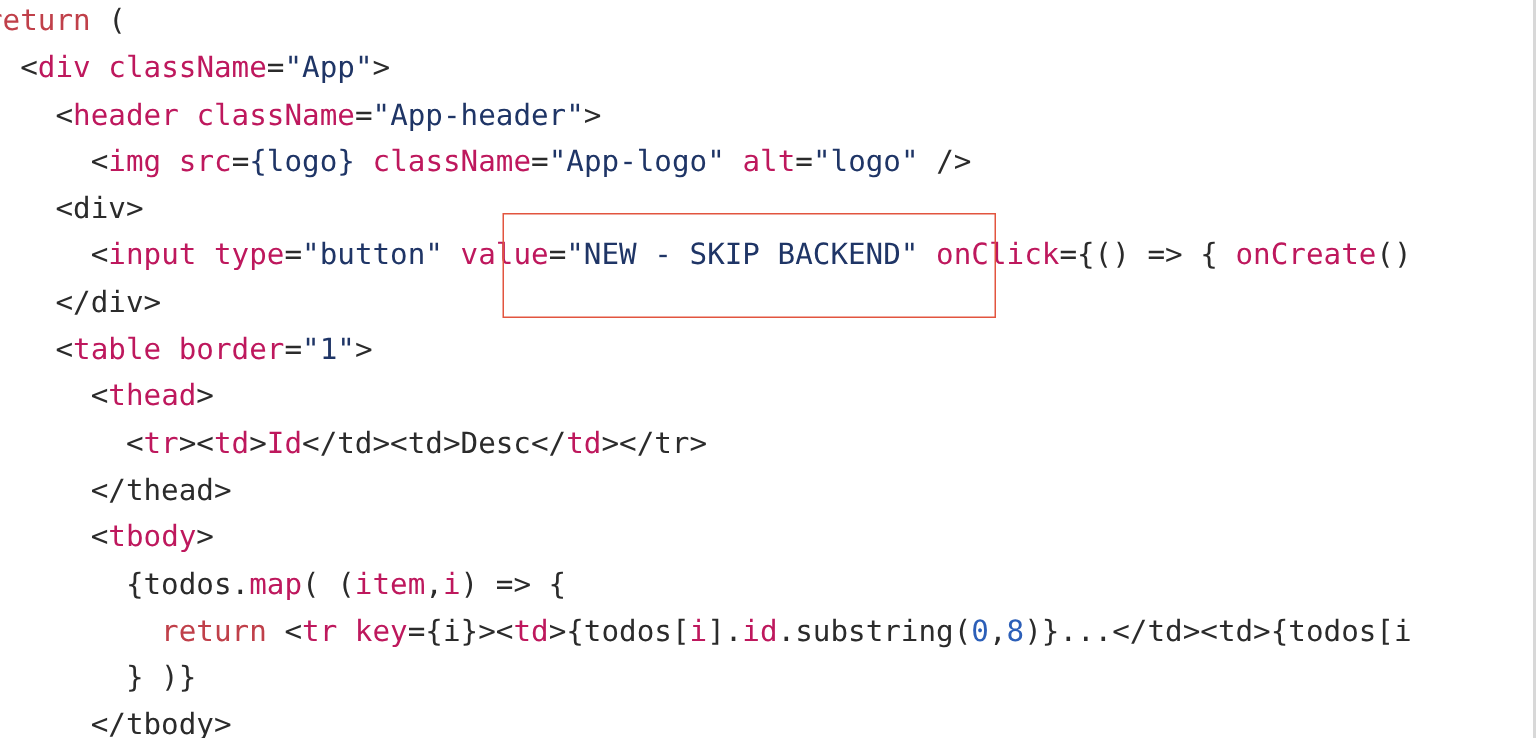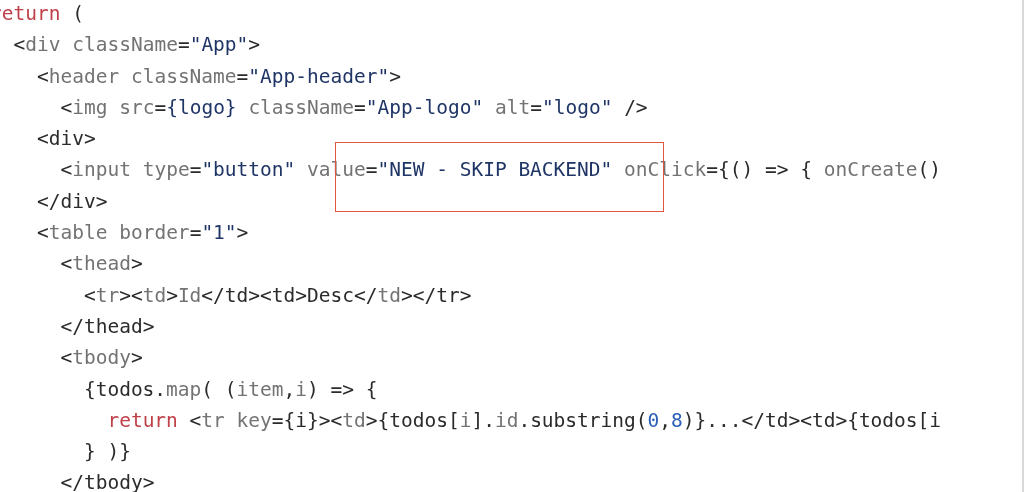--- a/index.html
+++ b/index.html
@@ -23,21 +23,21 @@
       top: -2px;
       margin: 0;
       font-family: "DejaVu Sans Mono", monospace;
       font-size: 19.5px;
       line-height: 31.3px;
       color: #2b2b2b;
       white-space: pre;
     }
     .line { display: block; height: 31.3px; }
     .kw { color: #c0404a; }       
-    .tag { color: #737373; }      
+    .tag { color: #be185d; }      
     .str { color: #1f3566; }      
     .num { color: #2c5fb8; }      
     .plain { color: #2b2b2b; }
     .highlight-box {
       position: absolute;
       left: 335px;
       top: 142px;
       width: 329px;
       height: 70px;
       border: 1.5px solid #e2553f;

